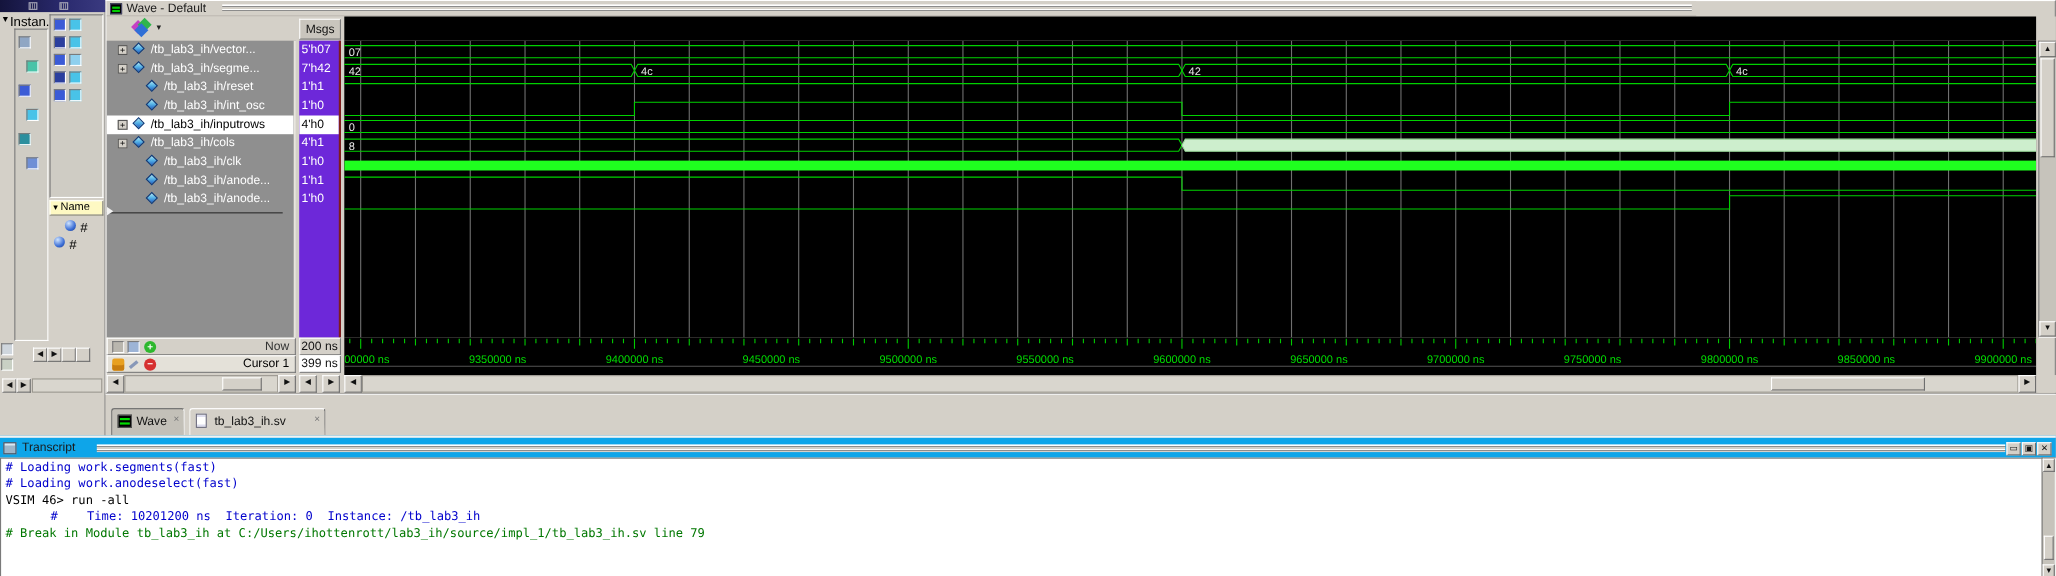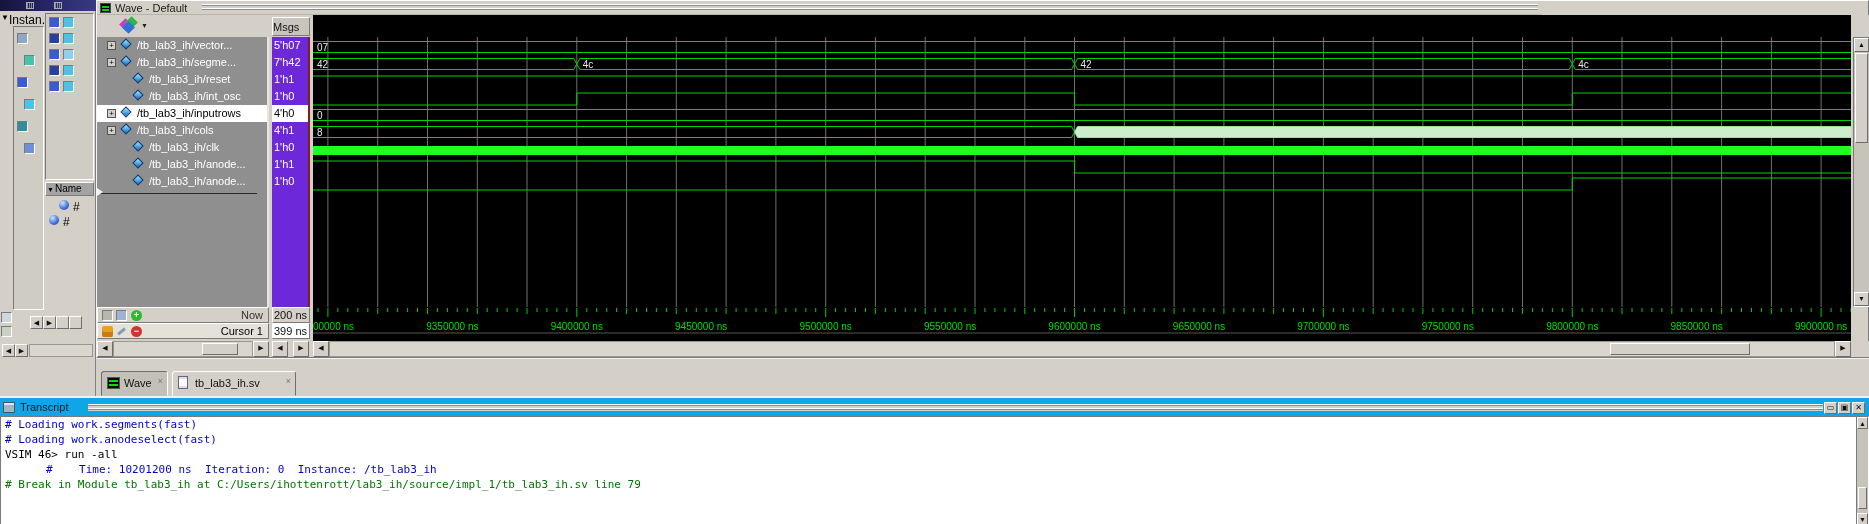--- a/index.html
+++ b/index.html
@@ -11,34 +11,34 @@
   .abs { position:absolute; }
   .ridge { background:repeating-linear-gradient(to bottom,#ffffff 0 1px,#8c8c8c 1px 2px,#d4d0c8 2px 4px); height:7px; }
 
   
   #left-dock { left:0; top:0; width:96px; height:396px; background:#d4d0c8; border-right:1px solid #808080; }
   #dock-topbar { left:0; top:0; width:96px; height:11px; background:linear-gradient(to right,#14143c,#2a2a6e 60%,#3a3a80); }
   .topbar-glyph { position:absolute; top:2px; width:8px; height:7px; border:1px solid #aab; background:repeating-linear-gradient(to right,#889 0 1px,transparent 1px 2px); }
   .mini-label { font-size:12px; color:#000; white-space:nowrap; overflow:hidden; }
   .dock-pane { background:#cfccc4; }
   .dock-ico { position:absolute; width:11px; height:11px; }
-  .name-hdr { background:#a3a3a3; font-size:10px; padding-left:9px; line-height:11px; color:#000; }
+  .name-hdr { background:#fef9c3; font-size:10px; padding-left:9px; line-height:11px; color:#000; }
   .tree-ball { position:absolute; width:10px; height:10px; border-radius:50%; background:radial-gradient(circle at 35% 30%,#cfe4ff,#3d6fd6 60%,#1a3a8c); }
   .sb { background:#d4d0c8; border:1px solid; border-color:#ffffff #6e6e6e #6e6e6e #ffffff; font-size:7px; line-height:11px; text-align:center; color:#111; overflow:hidden; }
 
   
   #wave-win { left:96px; top:0; width:1773px; height:358px; background:#d4d0c8; border-left:1px solid #f5f5f5; }
   #wave-titlebar { left:0; top:0; width:1445px; height:14px; background:#d4d0c8; border-bottom:1px solid #b8b4ac; }
   #wave-title-icon { position:absolute; left:3px; top:2px; width:11px; height:10px; background:#000; border:1px solid #446; }
   #wave-title-icon::after { content:""; position:absolute; left:1px; top:2px; width:7px; height:2px; background:#0c0; box-shadow:0 3px 0 #0c0; }
   #wave-title-text { position:absolute; left:18px; top:1px; font-size:11px; color:#1a1a1a; }
   #wave-title-ridge { position:absolute; left:105px; right:4px; top:3px; }
   #wave-toolbar { left:0; top:14px; width:1773px; height:22px; background:#d4d0c8; }
   .diamond { position:absolute; width:9px; height:9px; transform:rotate(45deg); }
-  #msgs-cell { position:absolute; left:175px; top:2px; width:38px; height:19px; font-size:11px; color:#111; line-height:18px; background:#c9c5bd; }
+  #msgs-cell { position:absolute; left:175px; top:2px; width:38px; height:19px; text-align:center; font-size:11px; color:#111; line-height:18px; background:#c9c5bd; }
   #wave-hdr-black { position:absolute; left:216px; top:0; width:1538px; height:22px; background:#000; }
 
   #names-col { left:0; top:36px; width:172px; height:270px; background:#8f8f8f; border-right:2px solid #e8e5de; overflow:hidden; }
   #vals-col  { left:175px; top:36px; width:38px; height:270px; background:#6d28d9; border-right:2px solid #7f1d1d; overflow:hidden; }
   .sig-row { position:relative; height:17px; font-size:11px; color:#ffffff; white-space:nowrap; }
   .sig-row.sel { background:#ffffff; color:#000; }
   .plusbox { position:absolute; left:10px; top:4px; width:9px; height:9px; background:#d4d0c8; border:1px solid #555; font-size:8px; line-height:7px; text-align:center; color:#000; }
   .sig-diamond { position:absolute; top:3px; width:8px; height:8px; transform:rotate(45deg); background:linear-gradient(135deg,#aee6f5 0%,#58b6e8 45%,#1f5fc4 100%); border:1px solid #0d3a7a; }
   .sig-name { position:absolute; top:2px; }
   .val-row { height:17px; font-size:11px; color:#fff; padding:2px 0 0 2px; white-space:nowrap; }

